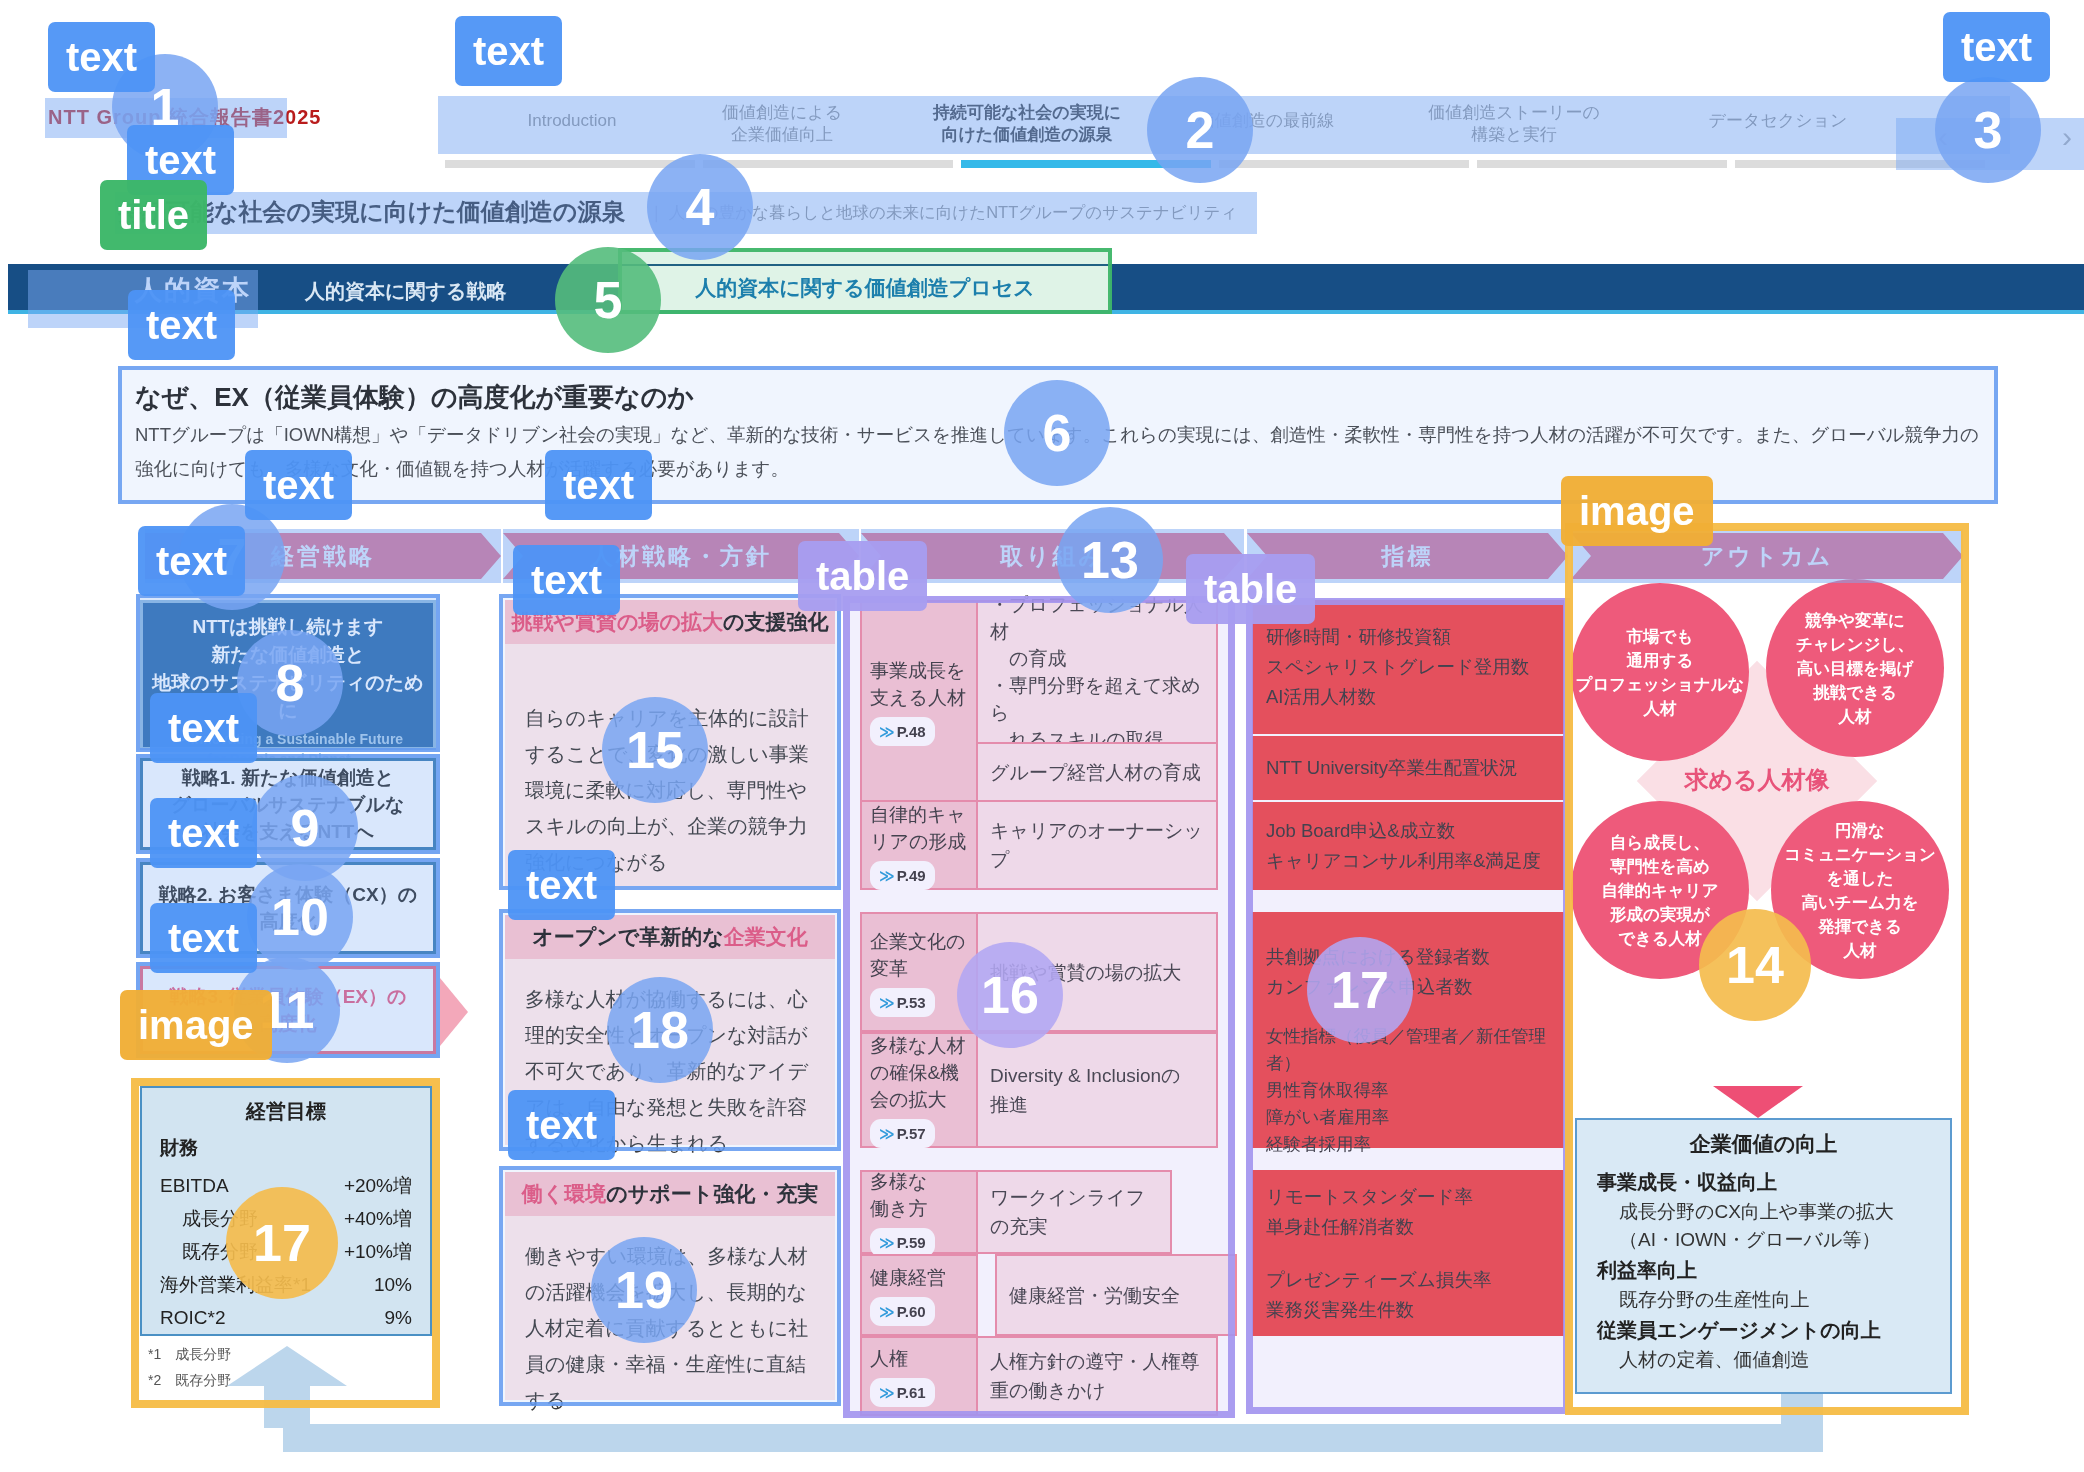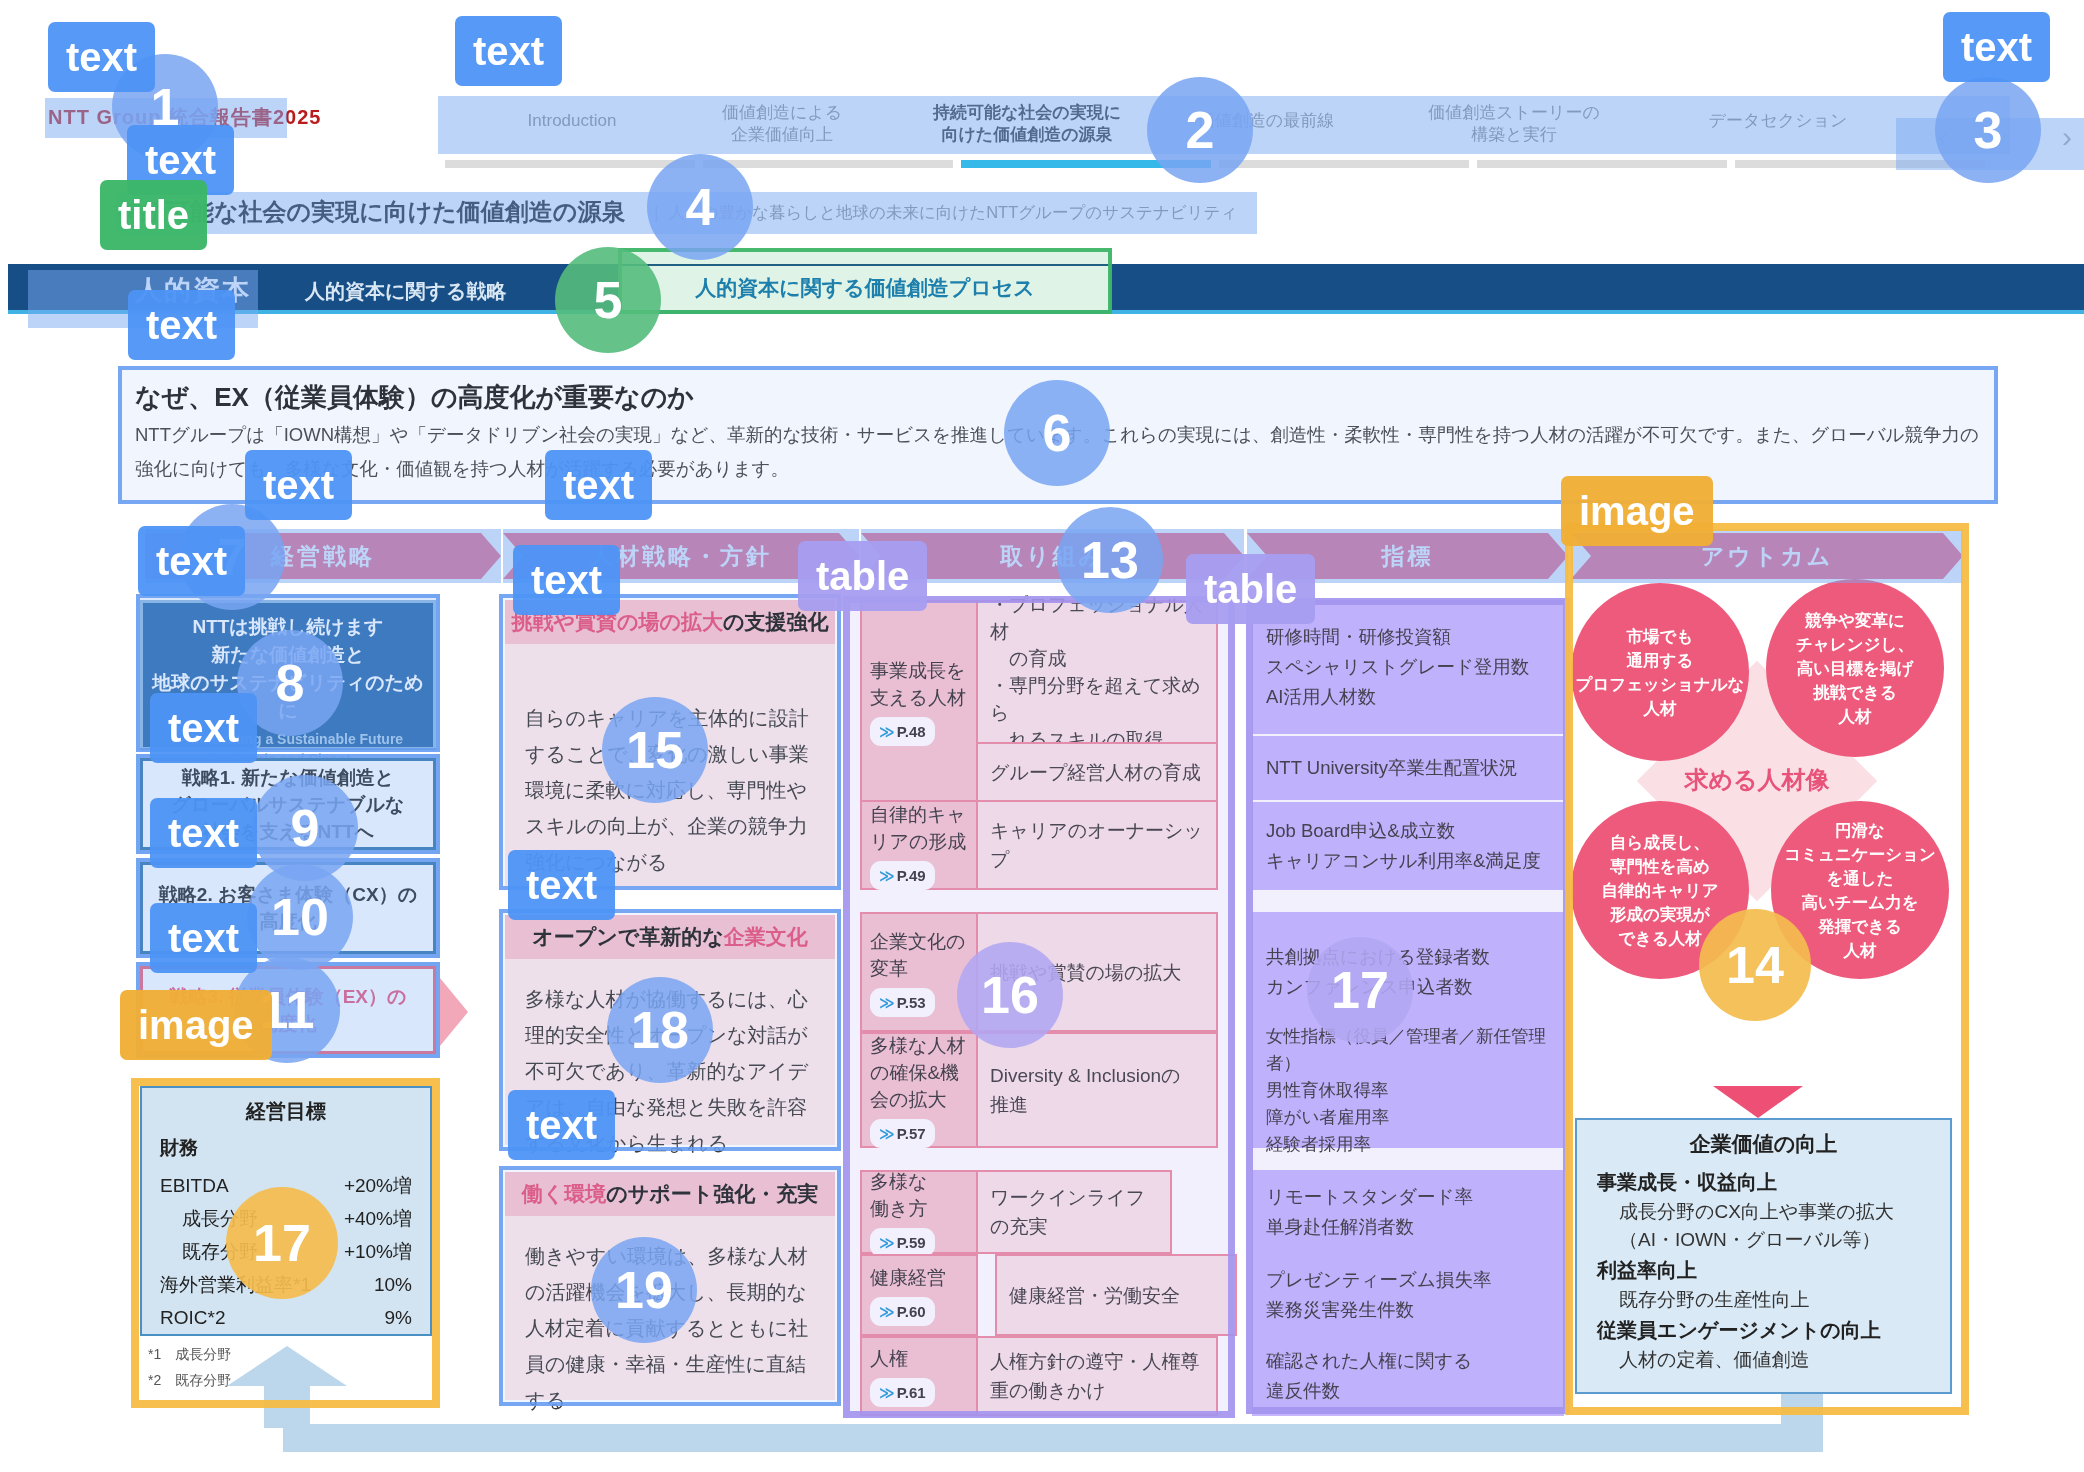--- a/index.html
+++ b/index.html
@@ -43,21 +43,21 @@
            font-size:21px;font-weight:bold;color:#222}
   .midhead .red{color:#e8537a}
   .midbody{font-size:20px;line-height:36px;color:#3c3c3c;padding:0 20px}
   .catcell{background:#f6c6cf;border:2px solid #ef8aa0;color:#333;font-size:19px;line-height:27px;
            padding:8px 8px;box-sizing:border-box;display:flex;flex-direction:column;justify-content:center}
   .actcell{background:#fbe4e8;border:2px solid #ef8aa0;color:#3a3a3a;font-size:19px;line-height:29px;
            padding:8px 12px;box-sizing:border-box;display:flex;align-items:center}
   .pageref{display:inline-block;background:#fff;border-radius:11px;padding:1px 9px;font-size:15px;
            font-weight:bold;color:#333;margin-top:6px;align-self:flex-start}
   .pageref .c{color:#1f9cd8;margin-right:2px}
-  .metcell{background:#c4b5fd;color:#333;font-size:18.5px;line-height:30px;padding:8px 14px;
+  .metcell{background:#ef4444;color:#333;font-size:18.5px;line-height:30px;padding:8px 14px;
            box-sizing:border-box;display:flex;align-items:center}
   .metcell.tight{font-size:17.5px;line-height:27px}
   .bigcircle{border-radius:50%;background:#ee5a7b;color:#fff;font-weight:bold;font-size:16.5px;
              line-height:24px;display:flex;align-items:center;justify-content:center;text-align:center}
   .diamond{background:#fadfe5;transform:rotate(45deg)}
   .seek{font-size:24px;font-weight:bold;color:#e8537a;text-align:center}
   .maximize{font-size:23px;font-weight:bold;color:#222;text-align:center;line-height:32px}
   .valuebox{background:#d9e9f5;border:2px solid #5c9bd0;box-sizing:border-box;padding:10px 20px}
   .value-title{text-align:center;font-size:21px;font-weight:bold;margin-bottom:8px}
   .value-h{font-size:20px;font-weight:bold;line-height:32px}
@@ -253,22 +253,20 @@
   <div class="abs metcell pre" style="left:1252px;top:912px;width:312px;height:120px">共創拠点における登録者数
 カンファレンス申込者数</div>
   <div class="abs metcell pre tight" style="left:1252px;top:1032px;width:312px;height:116px">女性指標（役員／管理者／新任管理者）
 男性育休取得率
 障がい者雇用率
 経験者採用率</div>
   <div class="abs metcell pre" style="left:1252px;top:1170px;width:312px;height:84px">リモートスタンダード率
 単身赴任解消者数</div>
   <div class="abs metcell pre" style="left:1252px;top:1254px;width:312px;height:82px">プレゼンティーズム損失率
 業務災害発生件数</div>
-  <div class="abs metcell pre" style="left:1252px;top:1336px;width:312px;height:80px">確認された人権に関する
-違反件数</div>
 
   <div class="abs diamond" style="left:1672px;top:696px;width:170px;height:170px"></div>
   <div class="abs bigcircle pre" style="left:1571px;top:583px;width:178px;height:178px">市場でも
 通用する
 プロフェッショナルな
 人材</div>
   <div class="abs bigcircle pre" style="left:1766px;top:579px;width:178px;height:178px">競争や変革に
 チャレンジし、
 高い目標を掲げ
 挑戦できる

